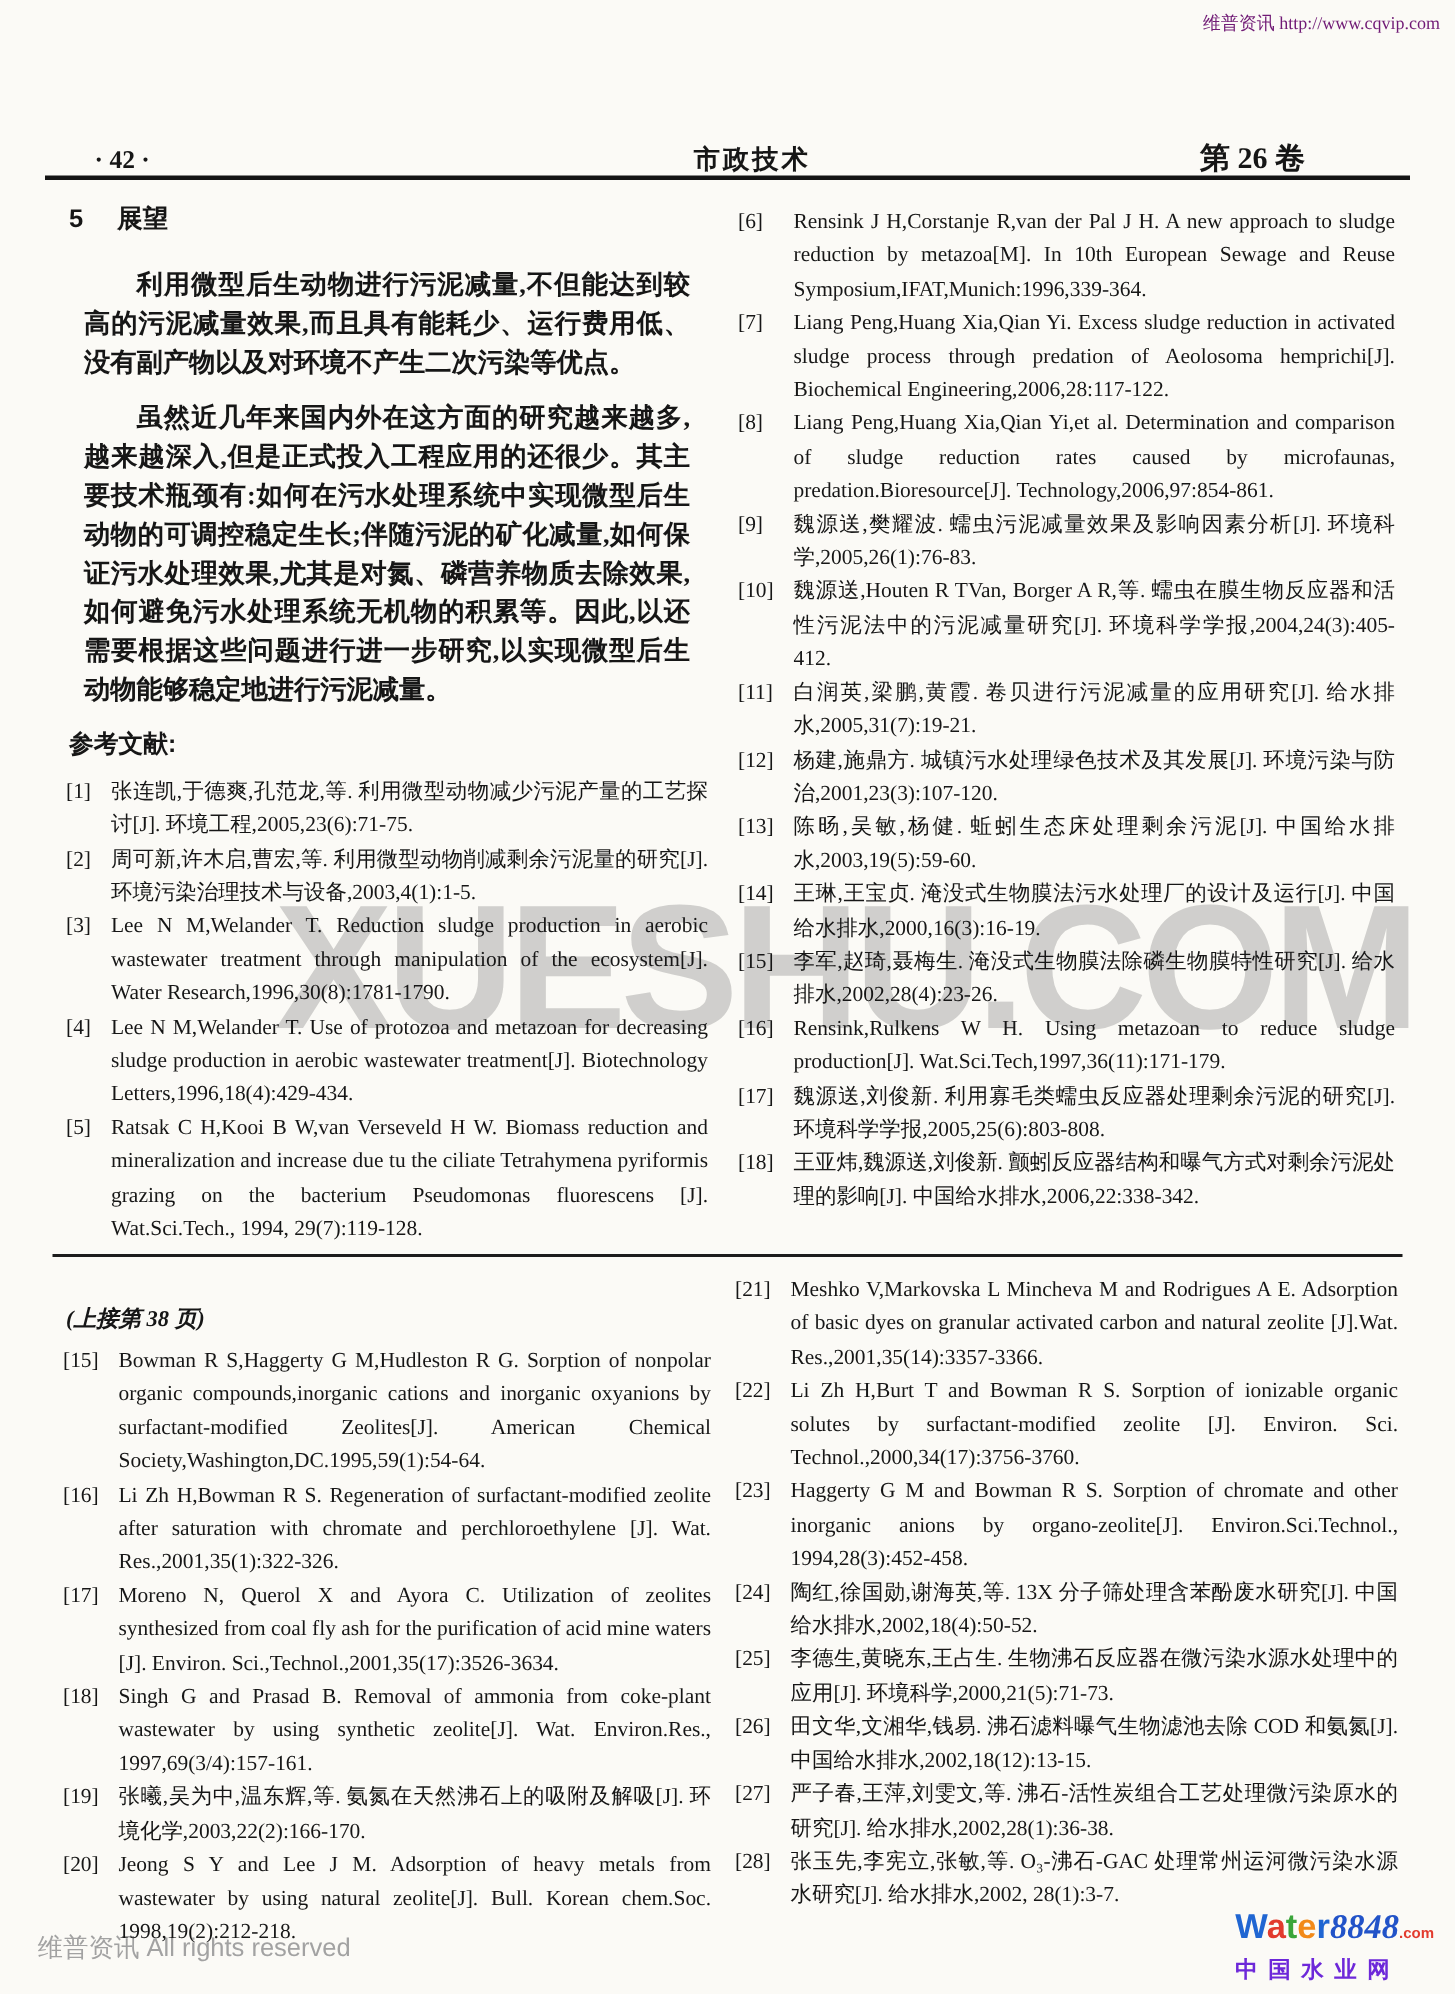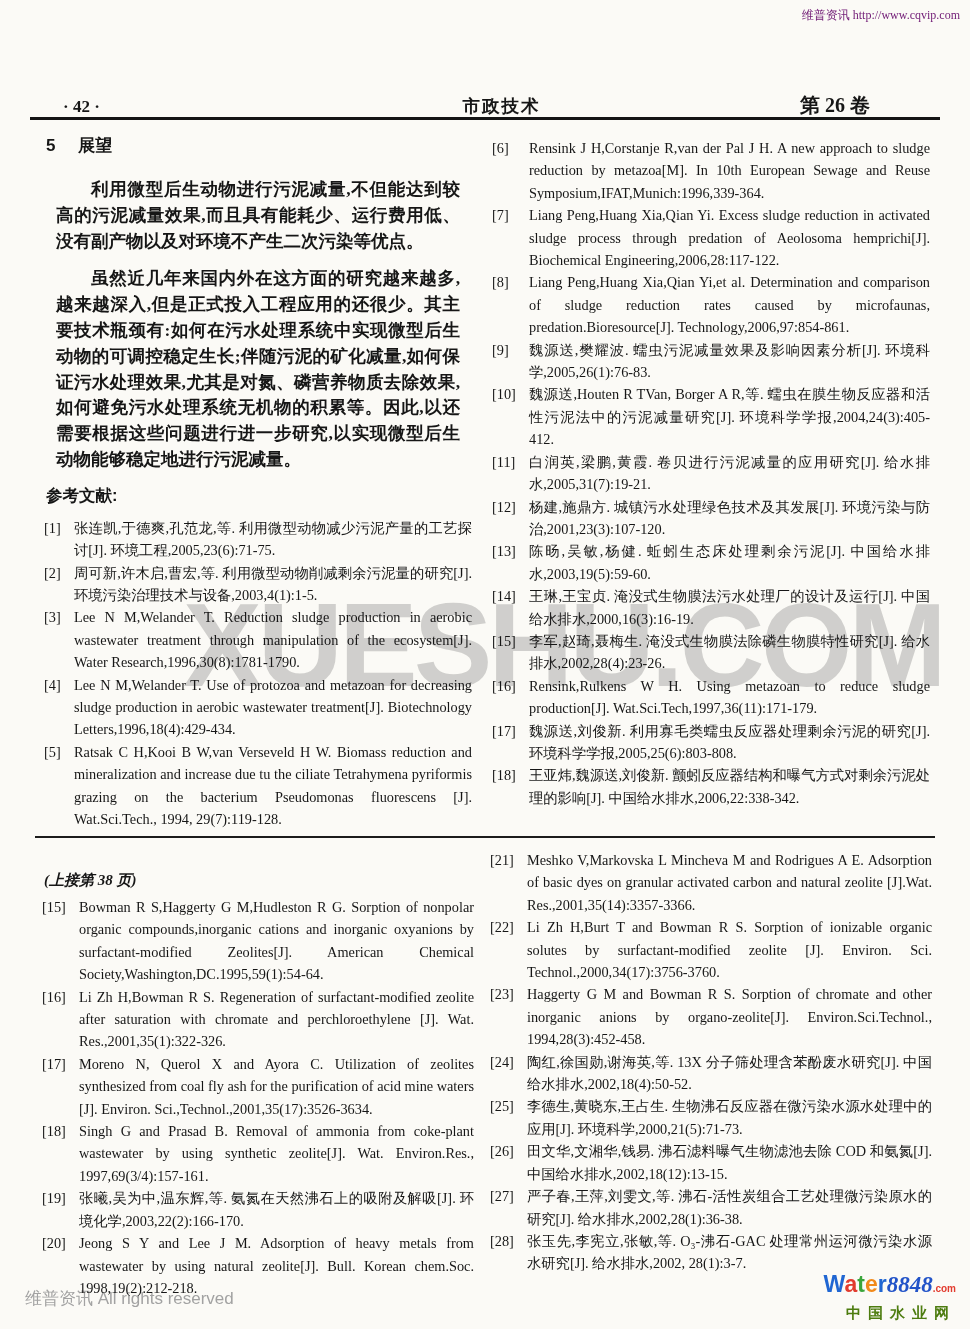--- a/index.html
+++ b/index.html
@@ -82,22 +82,22 @@
   .logo{
     position:absolute;right:14px;top:1272px;z-index:1;
     text-align:left;white-space:nowrap;
     font-family:"Liberation Sans","DejaVu Sans",sans-serif;
   }
   .logo-line1{font-size:23px;font-weight:bold;line-height:24px;}
   .logo-water b{font-weight:bold;}
   .logo-num{color:#2253c8;font-style:italic;font-family:"Liberation Serif","DejaVu Serif",serif;}
   .logo-tld{color:#e23b2e;font-size:10px;font-weight:bold;}
   .logo-line2{
-    color:#4d7c0f;font-size:15px;font-weight:bold;
-    letter-spacing:7px;line-height:20px;margin-top:2px;text-align:right;
+    color:#6d28d9;font-size:15px;font-weight:bold;
+    letter-spacing:7px;line-height:20px;margin-top:2px;
   }
 </style>
 </head>
 <body>
 
 <div class="stamp-top">维普资讯 http://www.cqvip.com</div>
 <div class="watermark">XUESHU.COM</div>
 
 <div class="header">
   <span class="h-left">· 42 ·</span>

